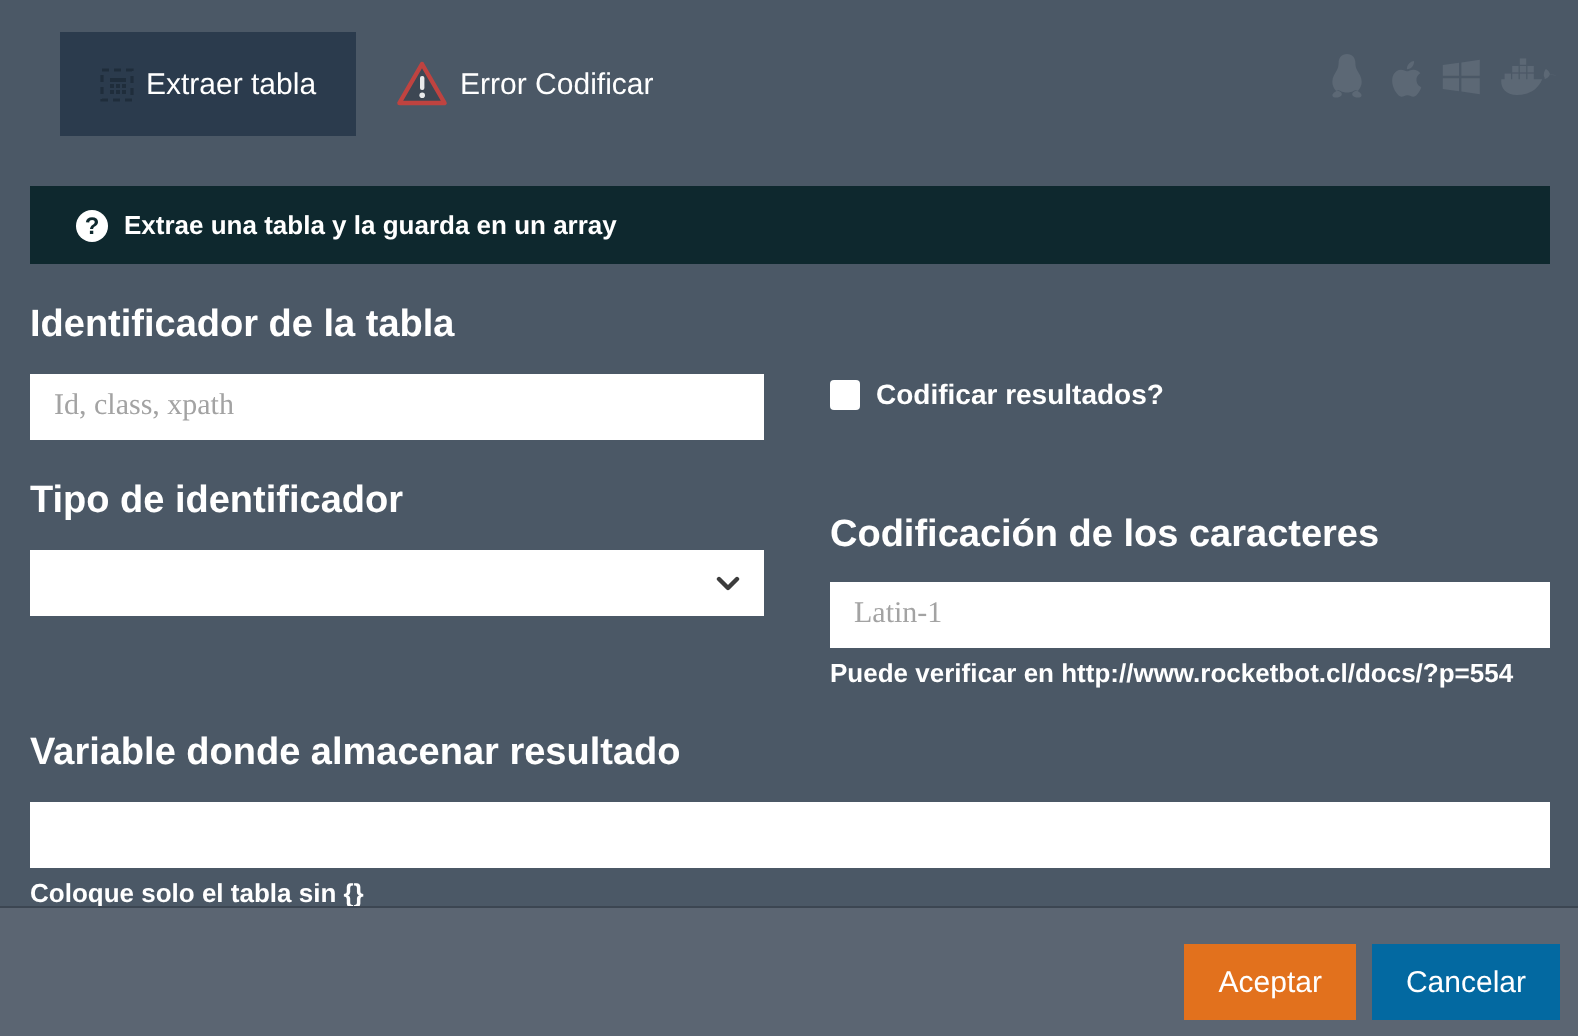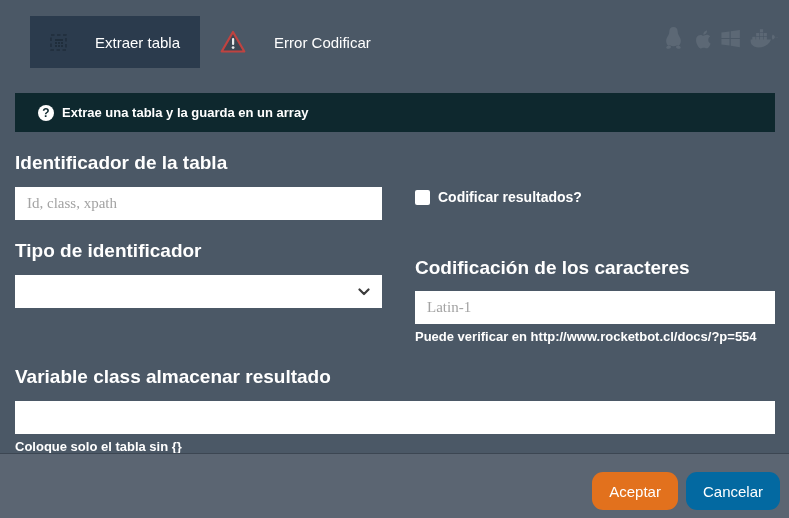--- a/index.html
+++ b/index.html
@@ -16,21 +16,21 @@
   
   .tabbar {
     display: flex;
     align-items: stretch;
     padding: 16px 0 0 30px;
     height: 68px;
     position: relative;
   }
   .tab {
     display: flex; align-items: center;
-    gap: 28px;
+    gap: 6px;
     padding: 0 20px;
     color: #ffffff;
     font-size: 15px;
     cursor: pointer;
     white-space: nowrap;
   }
   .tab.active { background: #2B3B4D; }
 
   .table-icon svg { display: block; opacity: 0.55; }
   .warn-icon svg { display: block; }
@@ -159,21 +159,21 @@
     padding: 0 9px 8px 0;
   }
   .btn {
     height: 38px;
     border: none;
     padding: 0 17px;
     font-size: 15px;
     color: #ffffff;
     cursor: pointer;
     font-family: "Liberation Sans", sans-serif;
-    border-radius: 11px;
+    border-radius: 0;
   }
   .btn-accept { background: #E2711D; }
   .btn-cancel { background: #0369a1; }
 </style>
 </head>
 <body>
 
 <div class="window">
 
   <div class="tabbar">
@@ -277,21 +277,21 @@
         </div>
       </div>
 
       <div>
         <label class="field-label tight">Codificación de los caracteres</label>
         <input class="text" type="text" placeholder="Latin-1" style="">
         <div class="help-text">Puede verificar en http://www.rocketbot.cl/docs/?p=554</div>
       </div>
 
       <div class="full">
-        <label class="field-label row3">Variable class almacenar resultado</label>
+        <label class="field-label row3">Variable donde almacenar resultado</label>
         <input class="text" type="text" style="">
         <div class="help-text">Coloque solo el tabla sin {}</div>
       </div>
 
     </div>
   </div>
 
   <div class="footer">
     <button class="btn btn-accept">Aceptar</button>
     <button class="btn btn-cancel">Cancelar</button>

